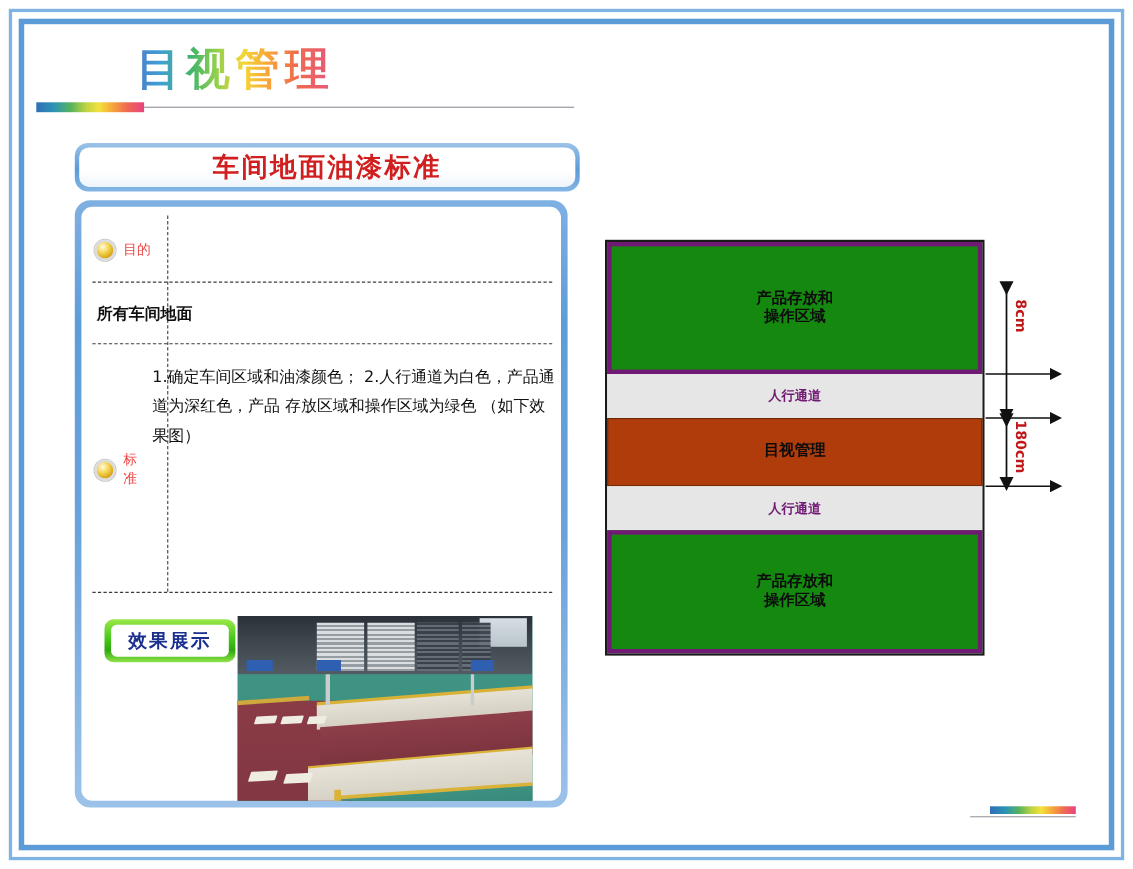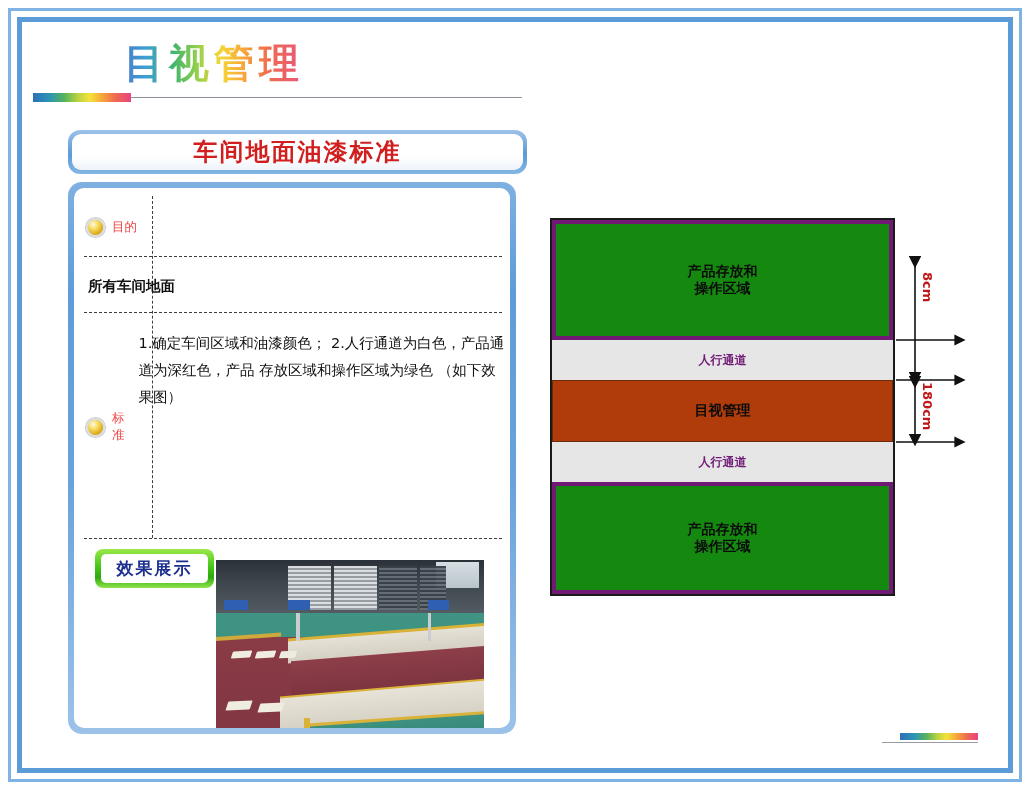--- a/index.html
+++ b/index.html
@@ -161,21 +161,21 @@
     padding-left: 14px;
     font-size: 14.5px;
     color: #111;
     line-height: 1.85;
     font-family: "DejaVu Sans","Liberation Sans",sans-serif;
   }
 
   
   .effect-badge {
     position: absolute;
-    left: 21px; top: 361px;
+    left: 21px; top: 375px;
     width: 119px; height: 39px;
     border-radius: 8px;
     background: linear-gradient(180deg,#9be84a 0%,#46c81a 45%,#2fa80f 72%,#8fe34a 100%);
     padding: 5px 6px;
   }
   .effect-inner {
     width: 100%; height: 100%;
     border-radius: 5px;
     background: #ffffff;
     display: flex; align-items: center; justify-content: center;

